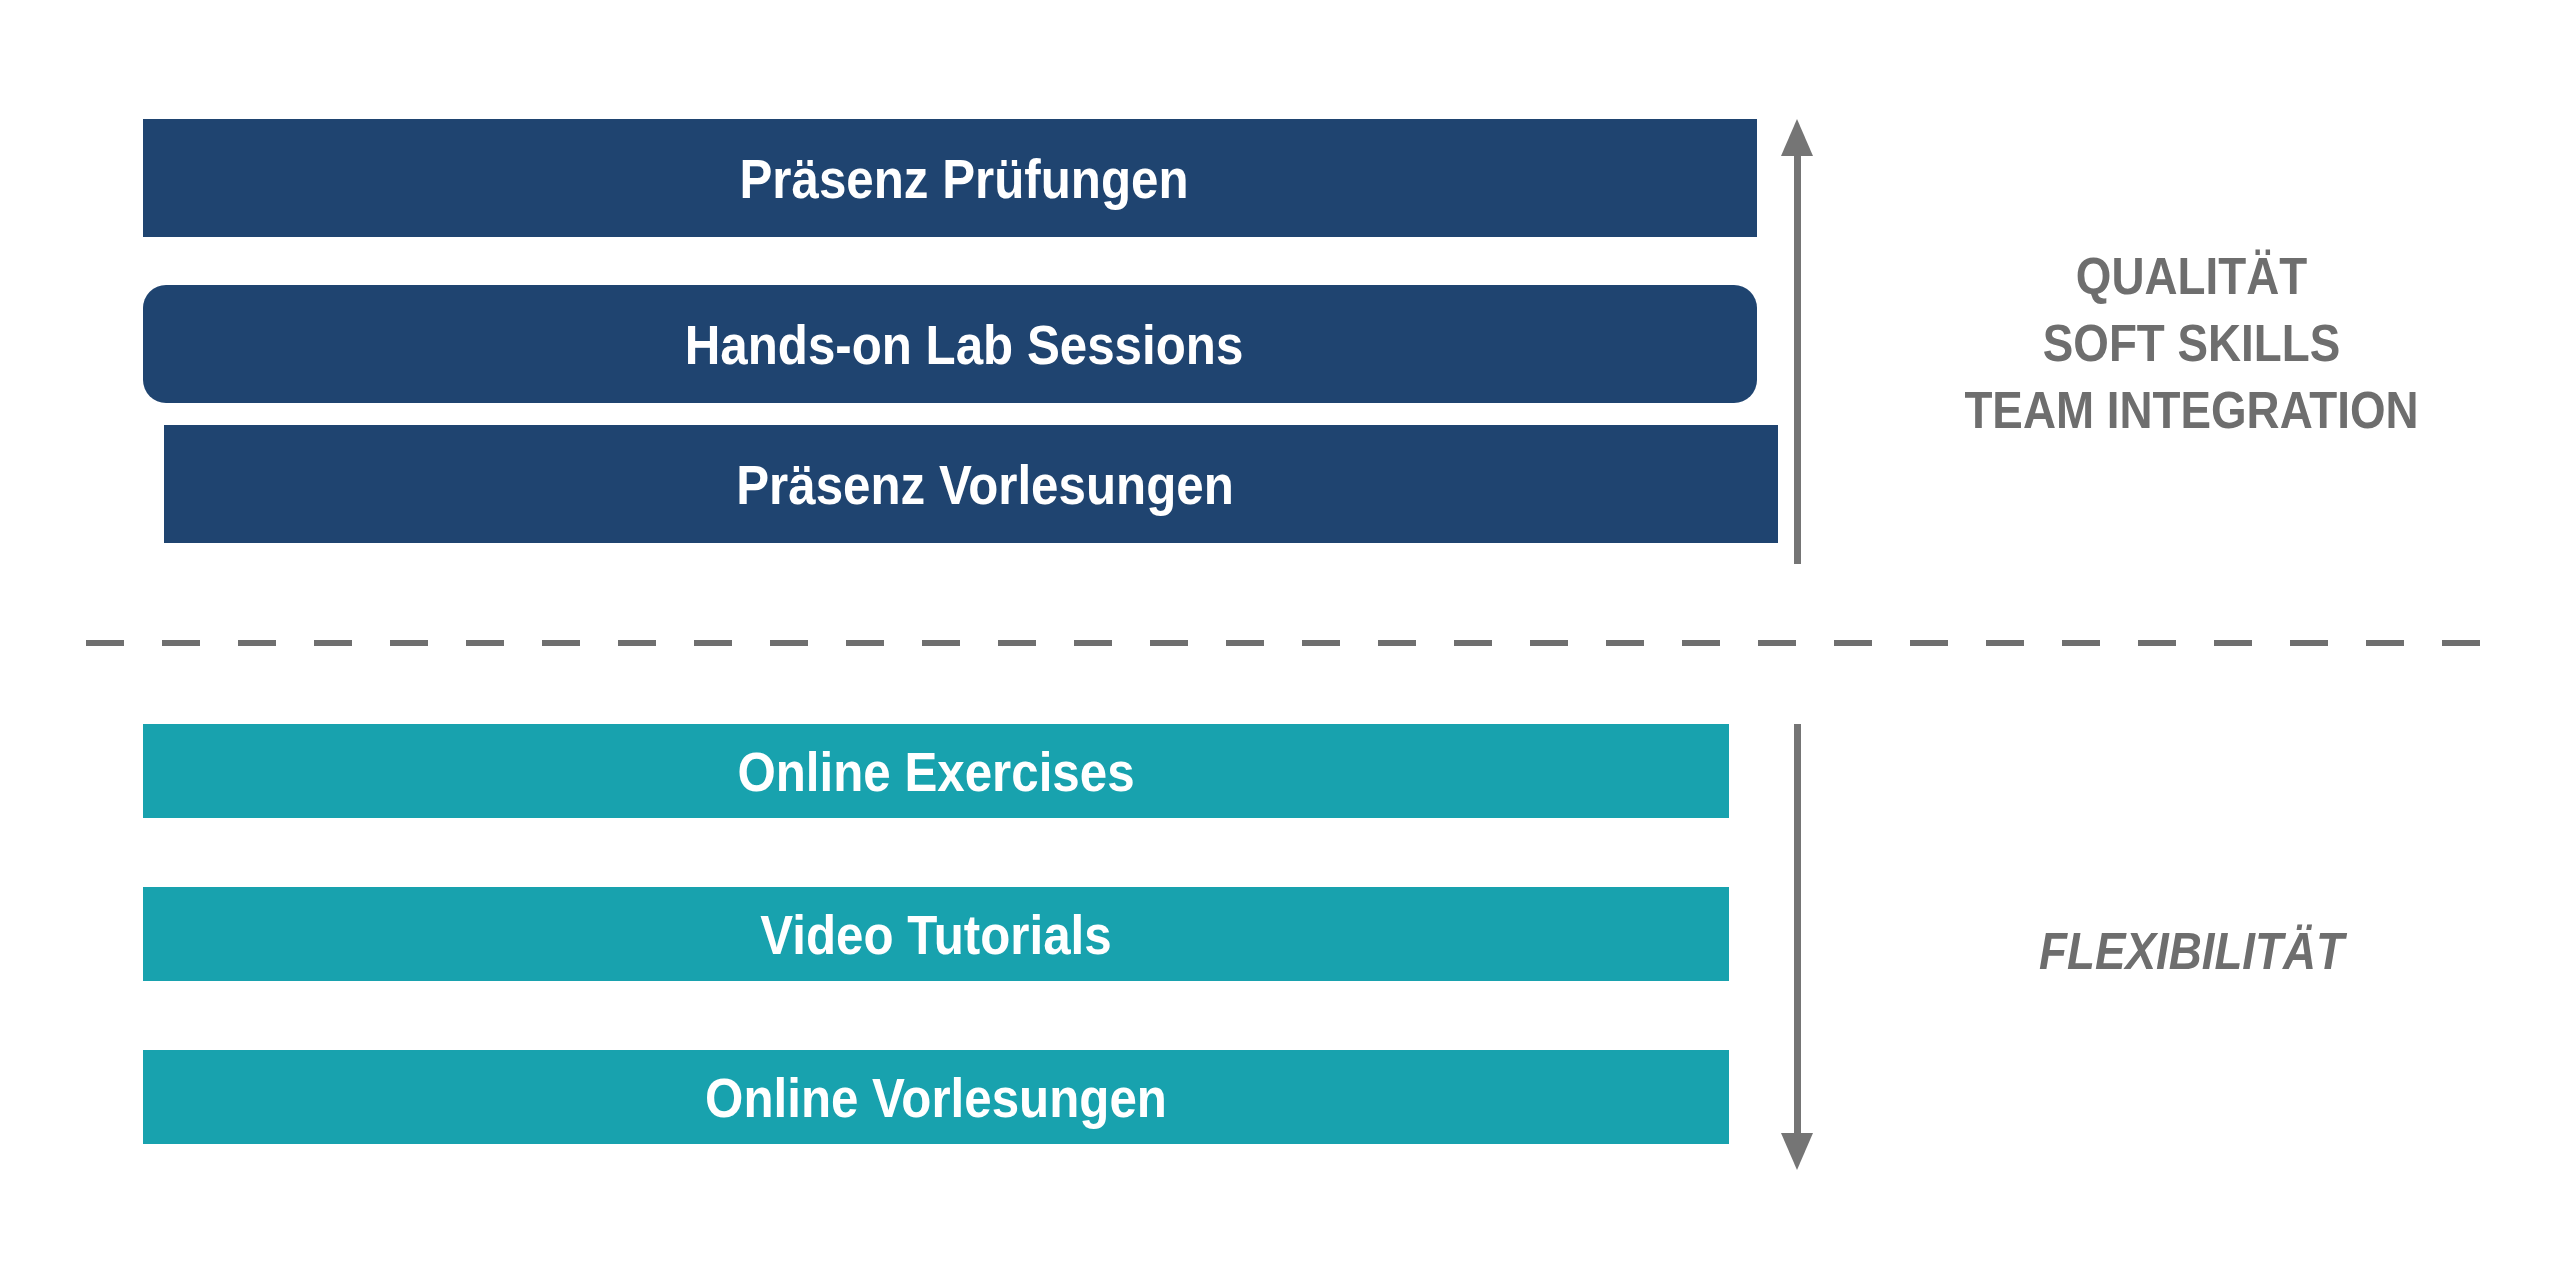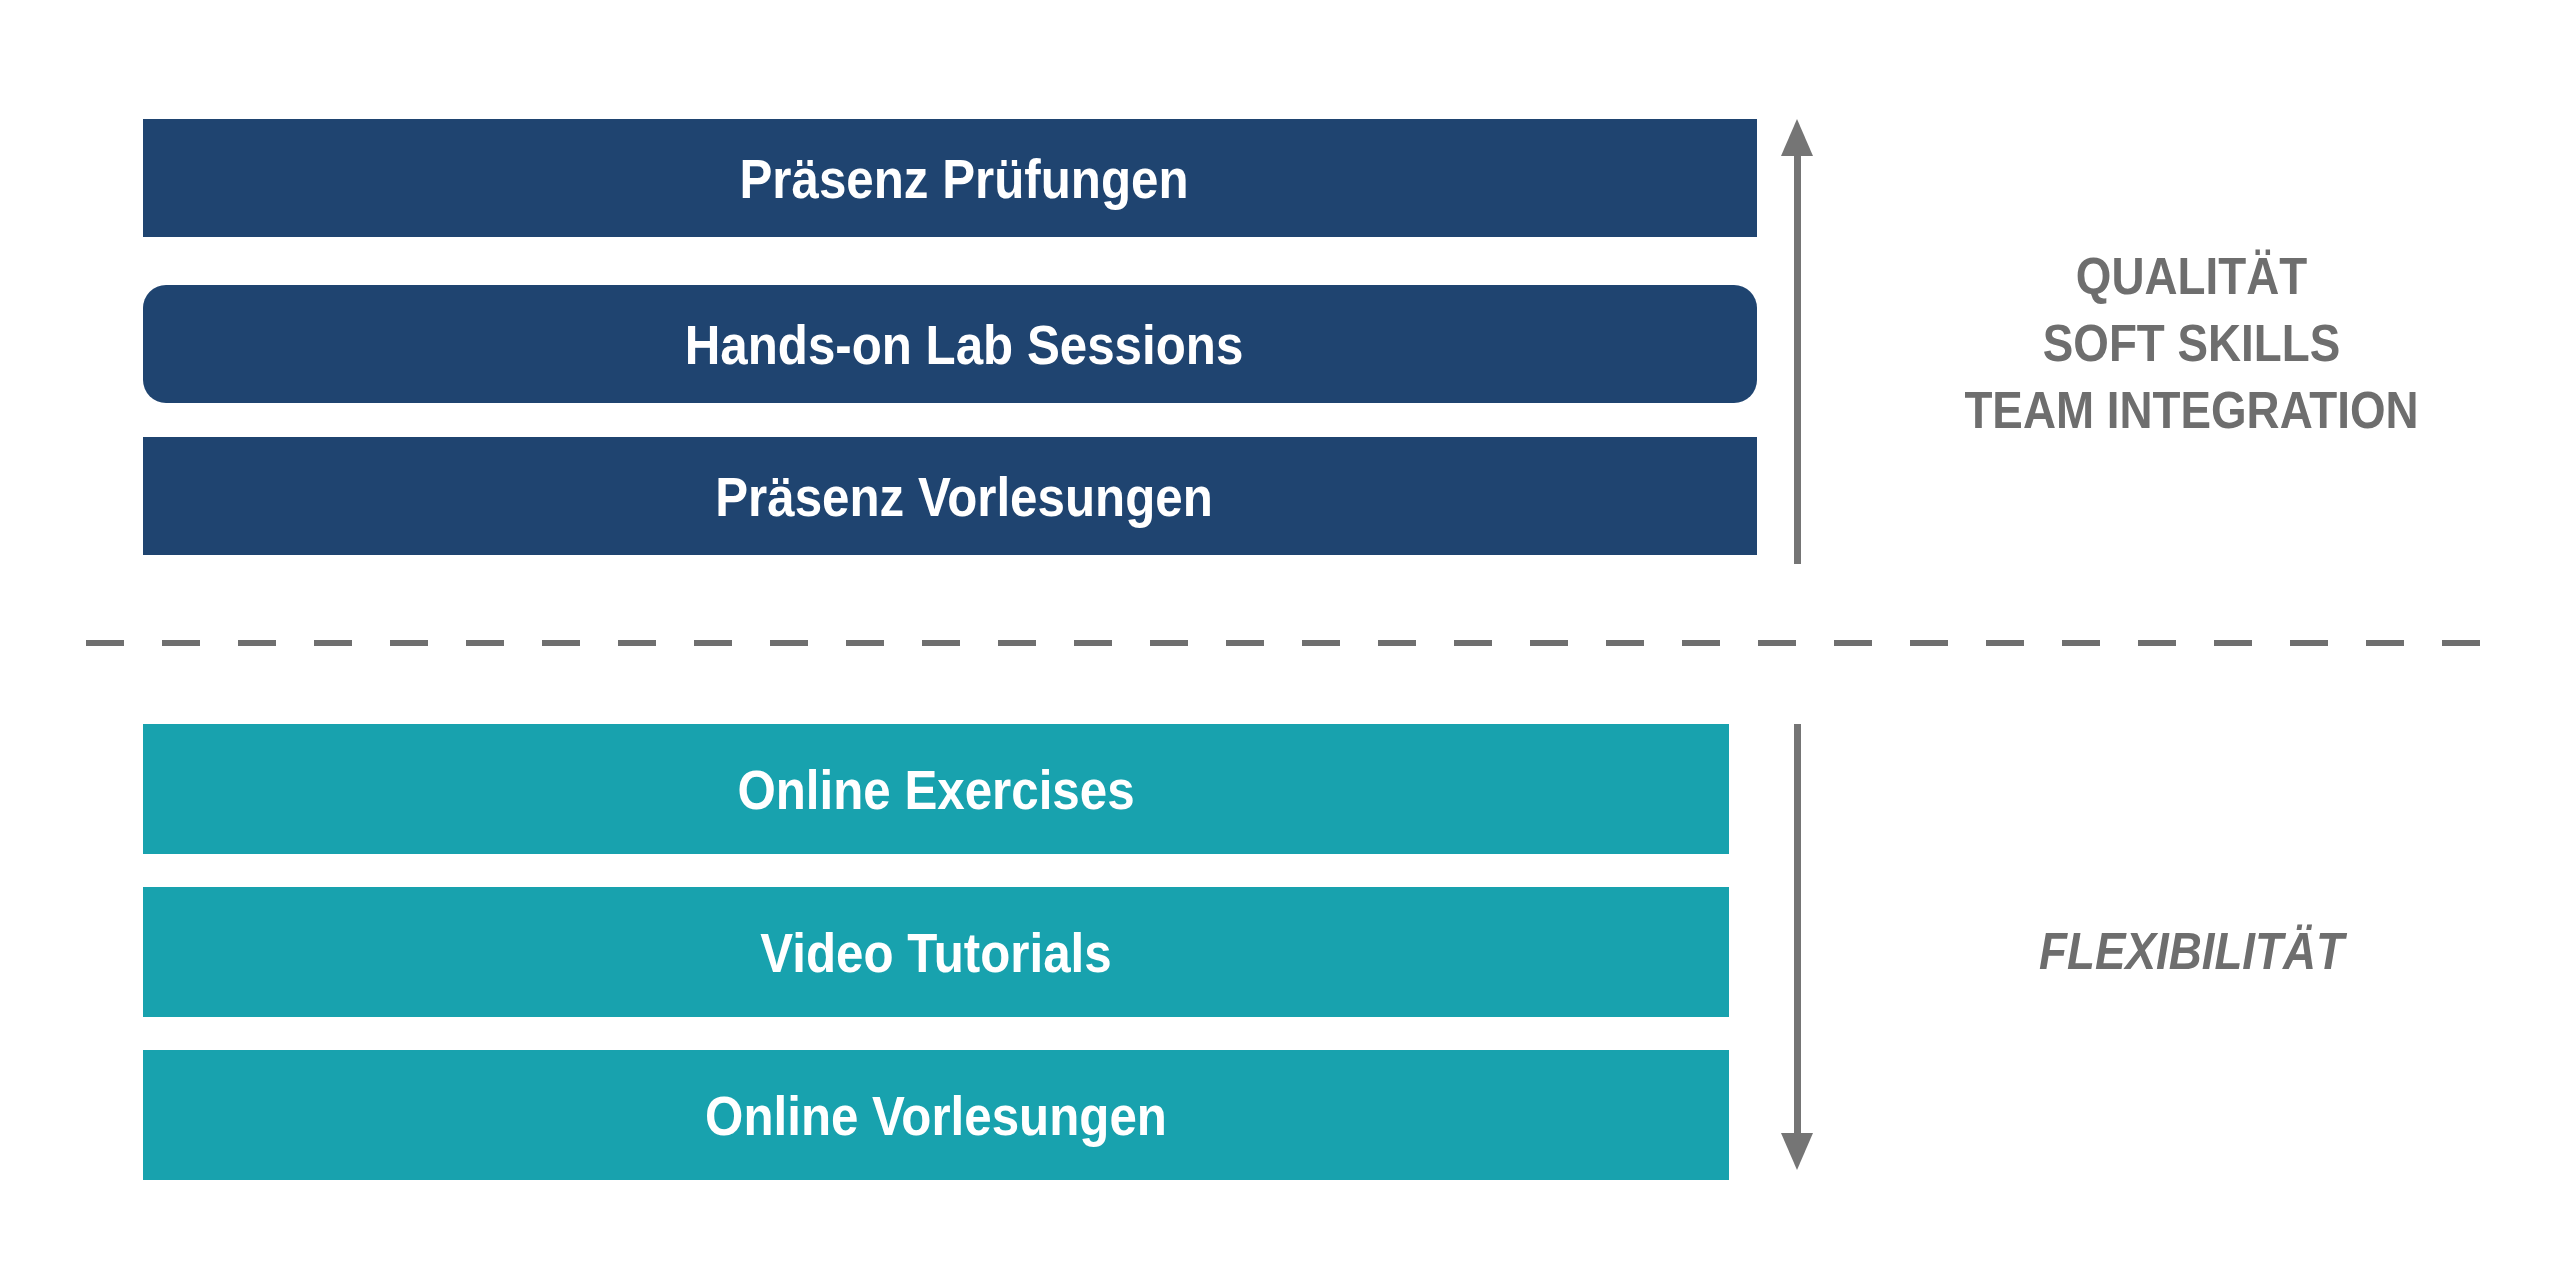--- a/index.html
+++ b/index.html
@@ -27,34 +27,34 @@
   .bar{
     position:absolute;
     left:143px;
     width:1586px;
     height:118px;
     display:flex;
     align-items:center;
     justify-content:center;
   }
   .bar.top{background:var(--presence-blue);padding-left:28px;}
-  .bar.bottom{background:var(--online-teal);height:130px;}
+  .bar.bottom{background:var(--online-teal);height:94px;}
   .bar-label{
     display:block;
     width:100%;
     text-align:center;
     color:var(--bar-text);
     font-size:56px;
     font-weight:700;
     transform:scaleX(0.88);
     white-space:nowrap;
   }
   #bar-p1{top:119px;}
   #bar-p2{top:285px;border-radius:23px;}
-  #bar-p3{top:437px;}
+  #bar-p3{top:425px;margin-left:21px;}
   #bar-o1{top:724px;}
   #bar-o2{top:887px;}
   #bar-o3{top:1050px;}
   
   .divider{
     position:absolute;
     left:86px;
     top:640px;
     width:2407px;
     height:6.1px;

